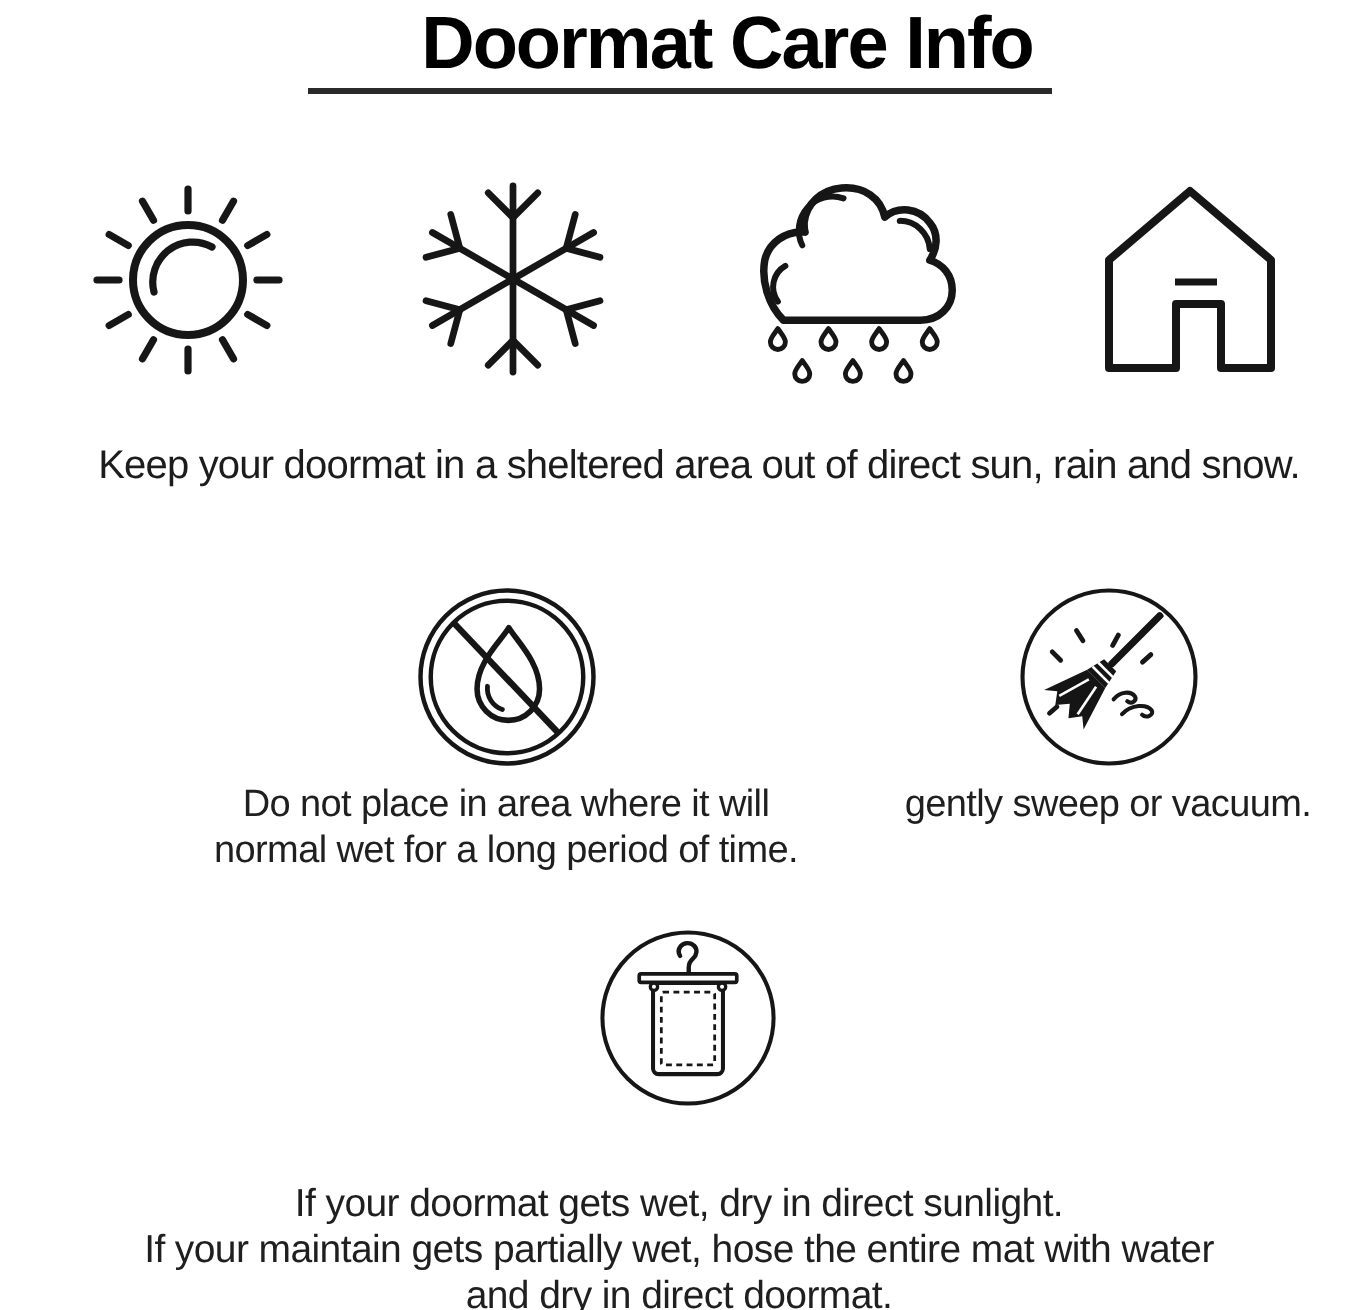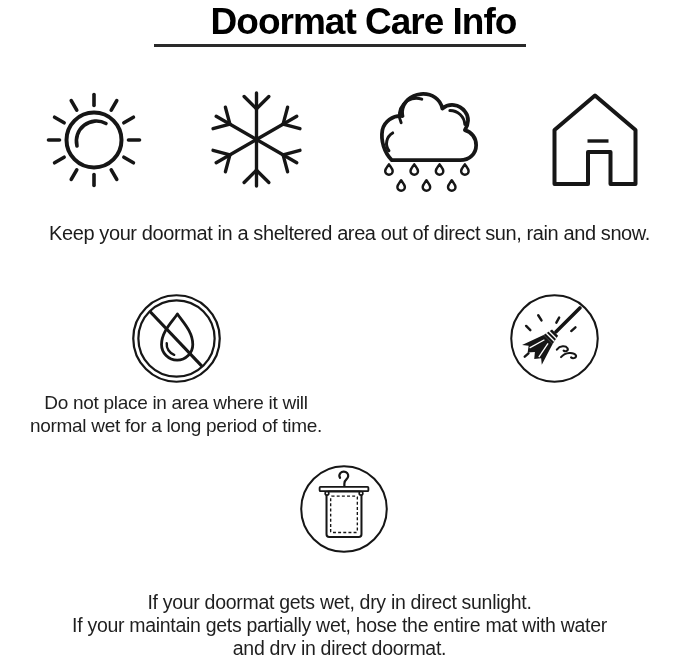--- a/index.html
+++ b/index.html
@@ -37,23 +37,22 @@
     margin-top: 25px;
     text-align: center;
     font-size: 20px;
     letter-spacing: -0.4px;
     line-height: 27px;
     color: #1c1c1c;
     padding-left: 20px;
   }
   .care-row {
     display: flex;
-    justify-content: space-between;
+    justify-content: flex-end;
     margin-top: 45px;
-    gap: 13px;
   }
   .care-col { display: flex; flex-direction: column; align-items: center; }
   .care-col.left  { width: 352px; }
   .care-col.right { width: 250px; margin-right: 0; }
   .caption {
     margin-top: 6px;
     text-align: center;
     font-size: 19px;
     letter-spacing: -0.3px;
     line-height: 23px;
@@ -207,20 +206,21 @@
           <line x1="68" y1="42" x2="72.5" y2="38"></line>
           <line x1="22" y1="66" x2="18" y2="69.5"></line>
         </g>
         <g stroke-width="2.2" stroke-linecap="round">
           <path d="M 52.5 62 C 56 57.5 62 57.5 64 60.5 C 65.3 62.8 62 64.8 59.8 63"></path>
           <path d="M 57 70 C 62 64.5 70.5 64.5 73 68 C 74.3 70.5 70 72.3 67.8 70.3"></path>
         </g>
       </svg>
     </span>
     <div class="caption">
+      <div>gently sweep or vacuum.</div>
     </div>
   </div>
 </div>
 
 <div class="dry-section">
   <span class="icon-wrap">
     <svg width="92" height="92" viewBox="0 0 100 100" fill="none" stroke="#161616">
       <circle cx="50" cy="50" r="46.5" stroke-width="2.2"></circle>
       <path d="M 50.4 26 L 50.4 22.5 C 50.4 20 51.2 19 52.8 17.6 C 54.8 15.8 55.3 12.8 53.4 10.8 C 51.4 8.7 47.8 8.8 46 11 C 44.8 12.5 44.7 14.6 45.7 16.2" stroke-width="2.4" stroke-linecap="round"></path>
       <rect x="23.5" y="26" width="53" height="4.6" rx="1" fill="#ffffff" stroke-width="2"></rect>

